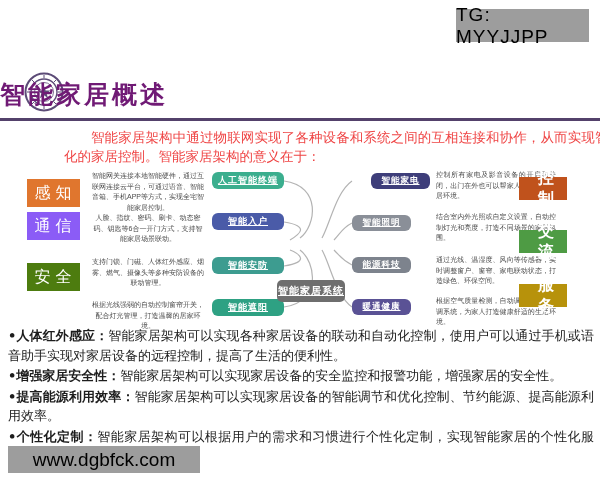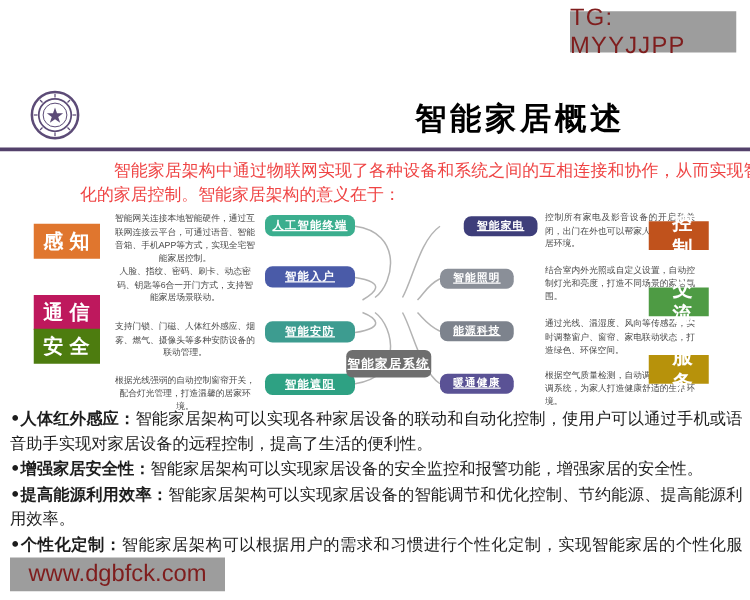--- a/index.html
+++ b/index.html
@@ -1,40 +1,40 @@
 <!DOCTYPE html>
 <html><head>
 <meta charset="utf-8">
 <style>
   * { margin:0; padding:0; box-sizing:border-box; }
   html,body { width:600px; height:480px; background:#fff; }
   body { font-family:"DejaVu Serif","Liberation Serif",serif; }
   #stage { position:relative; width:600px; height:480px; background:#ffffff; overflow:hidden; }
 
-  .badge { position:absolute; background:#9d9d9d; color:#7f1d1d;
+  .badge { position:absolute; background:#9d9d9d; color:#000000;
            font-family:"Liberation Sans","DejaVu Sans",sans-serif;
            display:flex; align-items:center; justify-content:center; }
   #tg-badge { left:456px; top:9px; width:133px; height:33px; font-size:19px; letter-spacing:1px; }
-  #site-badge { left:8px; top:446px; width:172px; height:27px; font-size:19px; }
+  #site-badge { left:8px; top:446px; width:192px; height:27px; font-size:19px; }
 
   #logo { position:absolute; left:24px; top:72px; width:40px; height:40px; }
 
-  #page-title { position:absolute; left:0; top:78px; width:500px; text-align:right;
-                font-size:25px; font-weight:bold; color:#000000; letter-spacing:3px; }
+  #page-title { position:absolute; left:0; top:78px; width:500px; text-align:left;
+                font-size:25px; font-weight:bold; color:#701a75; letter-spacing:3px; }
 
   #title-rule { position:absolute; left:0; top:118px; width:600px; height:3px; background:#53416b; }
 
   #intro { position:absolute; left:32px; top:128px; width:558px; font-size:13.5px;
            line-height:1.42; color:#ef4444; text-indent:2em; text-align:justify;margin-left:32px; }
 
   #connectors { position:absolute; left:0; top:0; width:600px; height:480px; }
 
   .side-label { position:absolute; width:53px; height:28px; color:#fff; font-size:16px;
                 letter-spacing:5px; display:flex; align-items:center; justify-content:center;
-                padding-left:4px; font-weight:bold; }
+                padding-left:4px; font-weight:normal; }
   .side-label-r { position:absolute; width:48px; height:23px; color:#fff; font-size:16px;
                   letter-spacing:4px; display:flex; align-items:center; justify-content:center;
                   padding-left:19px; font-weight:bold; }
 
   .desc { position:absolute; font-size:7px; line-height:1.5; color:#4a4a4a;
           font-family:"Liberation Sans","DejaVu Sans",sans-serif; }
   .desc-l { width:112px; left:92px; text-align:center; }
   .desc-r { width:120px; left:436px; text-align:justify; }
 
   .node { position:absolute; color:#fff; font-weight:bold; border-radius:6px;
@@ -86,21 +86,21 @@
       <path d="M284,266 C310,262 300,254 290,250"></path>
       <path d="M284,307 C322,302 316,262 300,250"></path>
       <path d="M322,238 C330,224 336,192 352,181"></path>
       <path d="M334,240 C340,234 342,228 352,223"></path>
       <path d="M334,250 C340,256 342,260 352,265"></path>
       <path d="M322,250 C330,264 336,296 352,307"></path>
     </g>
   </svg>
 
   <div class="side-label" style="left: 27px; top: 179px; background: rgb(224, 118, 46);">感知</div>
-  <div class="side-label" style="left: 27px; top: 236px; background: #be185d;">通信</div>
+  <div class="side-label" style="left: 27px; top: 212px; background: #8b5cf6;">通信</div>
   <div class="side-label" style="left: 27px; top: 263px; background: #4d7c0f;">安全</div>
 
   <div class="desc desc-l" style="top:171px;">智能网关连接本地智能硬件，通过互联网连接云平台，可通过语音、智能音箱、手机APP等方式，实现全宅智能家居控制。</div>
   <div class="desc desc-l" style="top:213px;">人脸、指纹、密码、刷卡、动态密码、钥匙等6合一开门方式，支持智能家居场景联动。</div>
   <div class="desc desc-l" style="top:257px;">支持门锁、门磁、人体红外感应、烟雾、燃气、摄像头等多种安防设备的联动管理。</div>
   <div class="desc desc-l" style="top:300px;">根据光线强弱的自动控制窗帘开关，配合灯光管理，打造温馨的居家环境。</div>
 
   <div class="node node-l" style="top: 172px; background: rgb(59, 174, 142);">人工智能终端</div>
   <div class="node node-l" style="top: 213px; background: rgb(74, 91, 168);">智能入户</div>
   <div class="node node-l" style="top: 257px; background: rgb(61, 156, 144);">智能安防</div>

